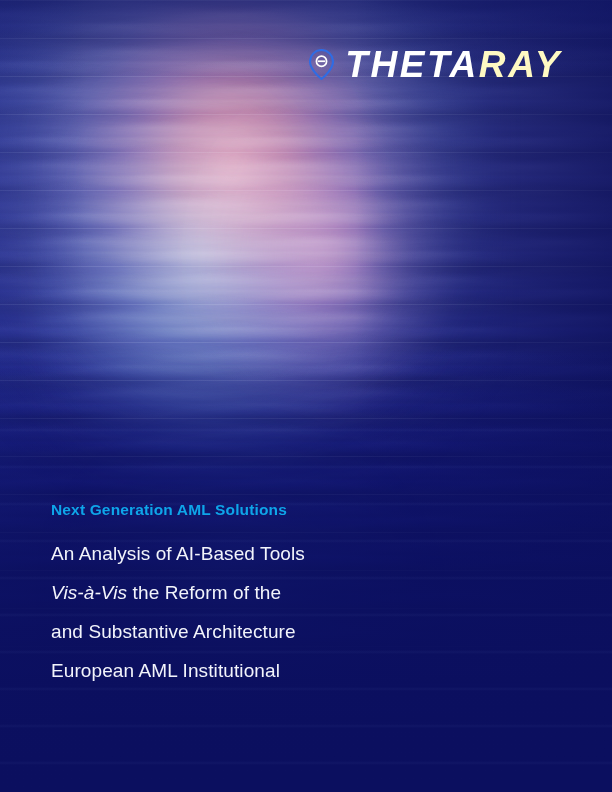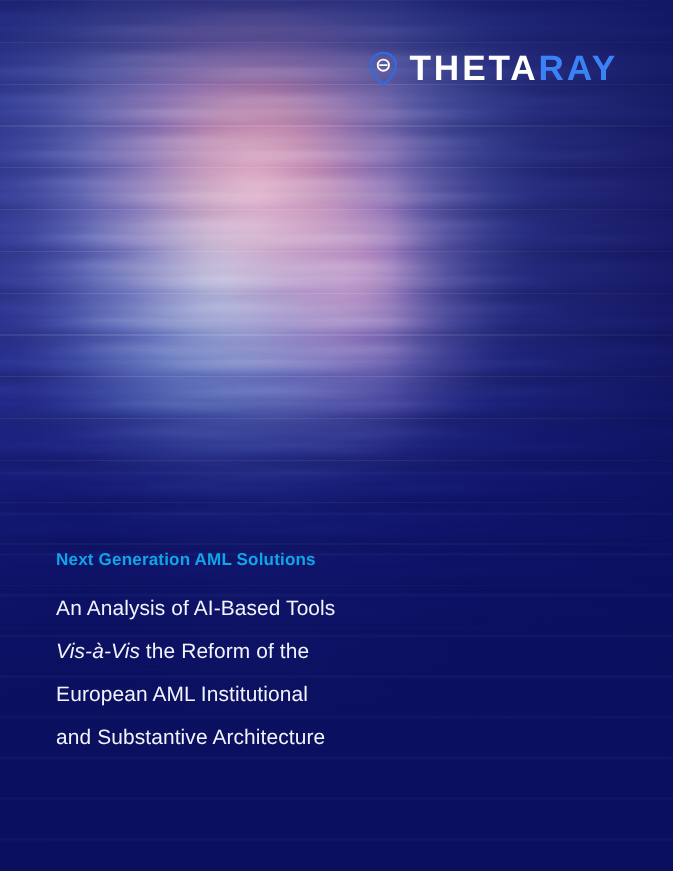--- a/index.html
+++ b/index.html
@@ -233,30 +233,31 @@
     align-items: center;
     gap: 11px;
   }
   .logo-pin {
     display: block;
     width: 25px;
     height: 31px;
     flex: none;
   }
   .logo-word {
-    font-size: 32px;
+    font-size: 37px;
     letter-spacing: 2.6px;
     font-weight: 700;
     line-height: 1;
     white-space: nowrap;
     display: flex;
     align-items: flex-end;
+    font-style: italic;
   }
   .logo-theta { color: #ffffff; }
-  .logo-ray   { color: #3b82f6; }
+  .logo-ray   { color: #fef9c3; }
 
   
   .titleblock {
     position: absolute;
     left: 51px;
     bottom: 102px;
     z-index: 5;
     width: 470px;
   }
   .kicker {
@@ -314,21 +315,21 @@
   <div class="titleblock">
     <p class="kicker">Next Generation AML Solutions</p>
     <h1 class="maintitle">
       <span class="ln">
         <span>An Analysis of AI-Based Tools</span>
       </span>
       <span class="ln">
         <em>Vis-à-Vis</em><span> the Reform of the</span>
       </span>
       <span class="ln">
-        <span>European AML Institutional</span>
+        <span>and Substantive Architecture</span>
       </span>
       <span class="ln">
-        <span>and Substantive Architecture</span>
+        <span>European AML Institutional</span>
       </span>
     </h1>
   </div>
 
 </div>
 
 </body></html>

